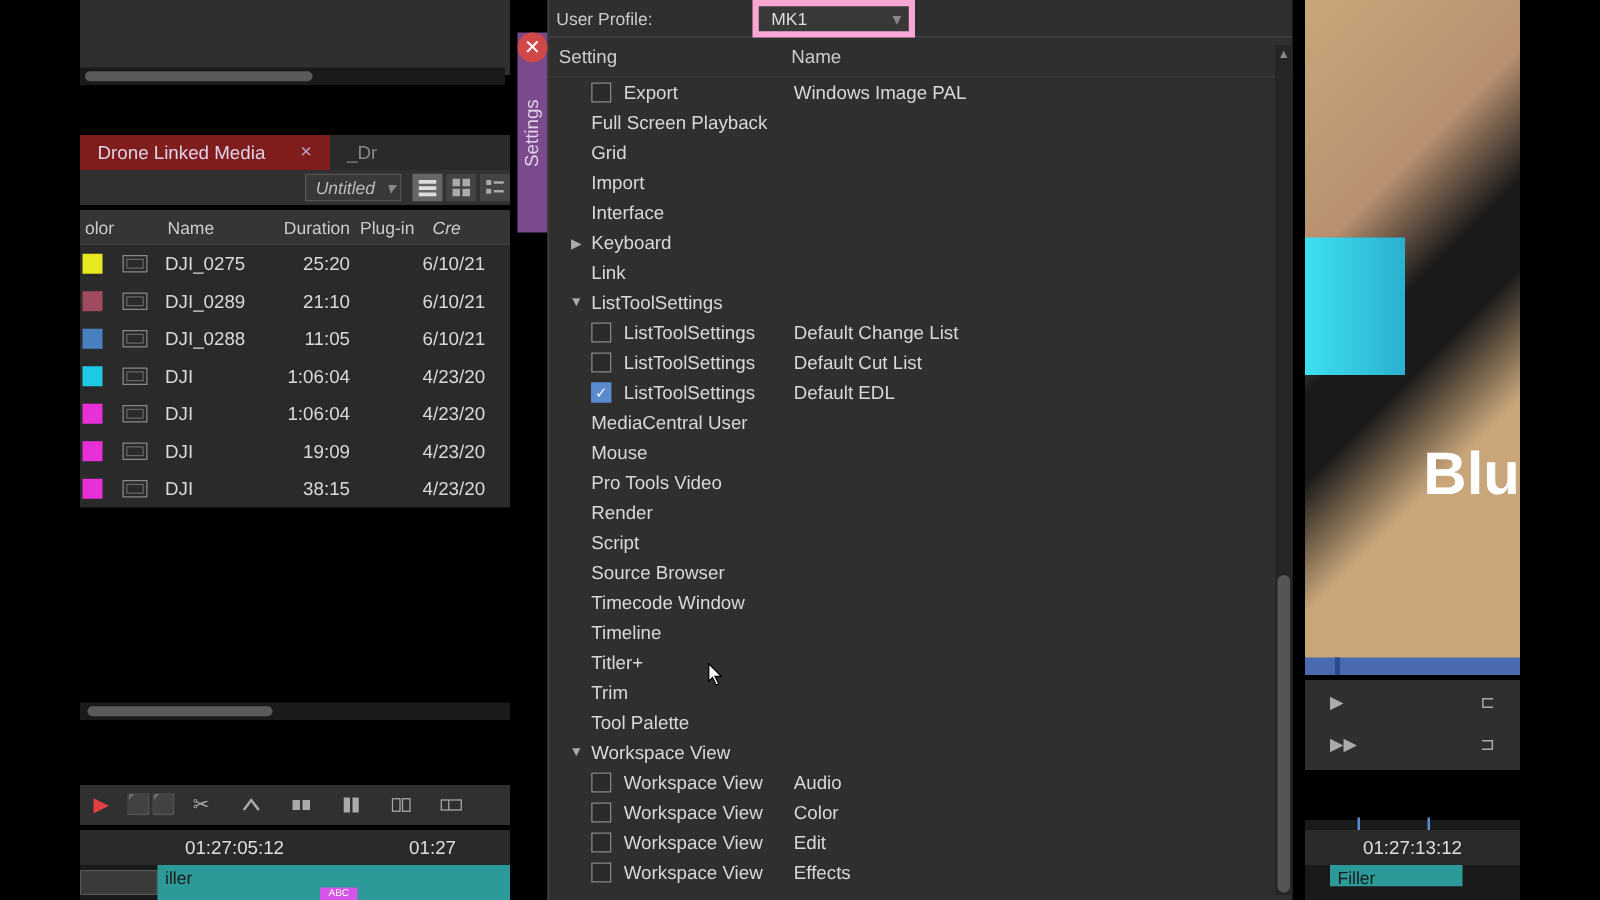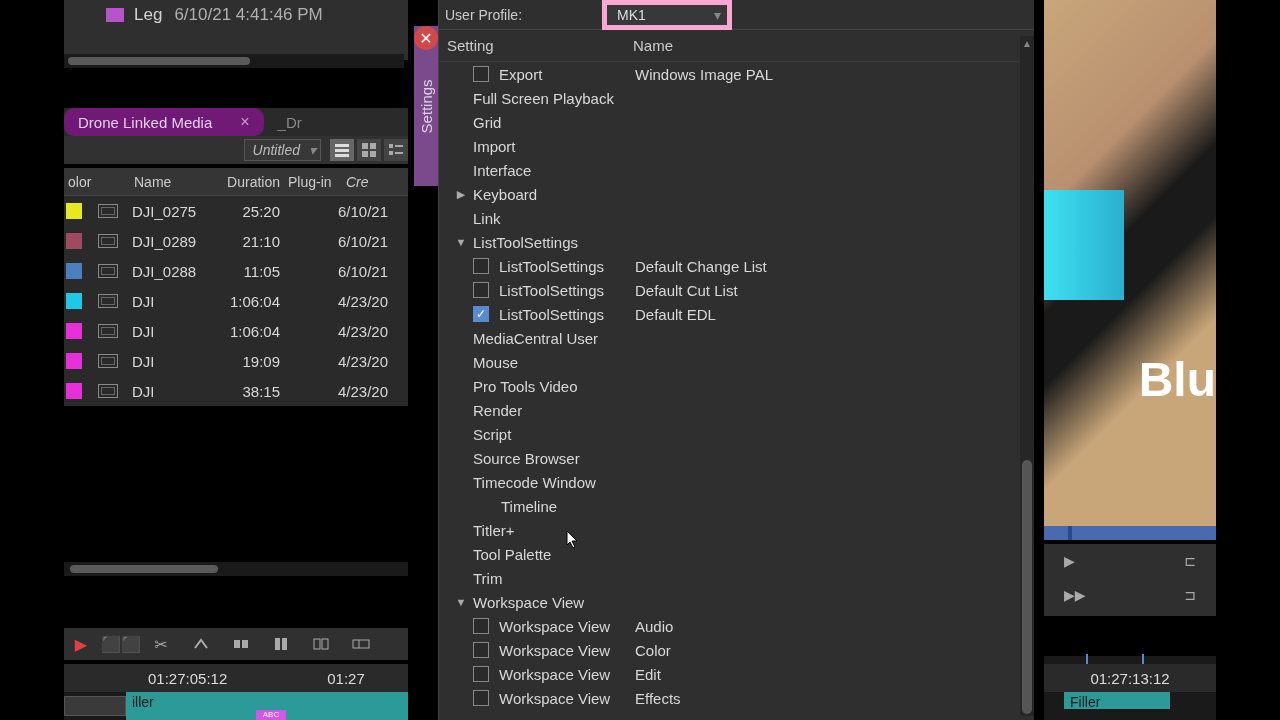--- a/index.html
+++ b/index.html
@@ -9,21 +9,21 @@
 .top-files { position: absolute; left: 64px; top: 0; width: 344px; height: 60px; background: #2f2f2f; }
 .file-row { display: flex; align-items: center; height: 30px; padding-left: 42px; color: #d4d4d4; font-size: 17px; }
 .file-icon { width: 18px; height: 14px; background: #b555c8; margin-right: 10px; display: inline-block; }
 .file-name { margin-right: 12px; }
 .file-date { color: #b0b0b0; }
 .hscroll1 { position: absolute; left: 64px; top: 54px; width: 340px; height: 14px; background: #1a1a1a; }
 .hscroll1-thumb { position: absolute; left: 4px; top: 3px; width: 182px; height: 8px; background: #5a5a5a; border-radius: 4px; }
 
 
 .bin-tab-bar { position: absolute; left: 64px; top: 108px; width: 344px; height: 28px; background: #2a2a2a; display: flex; }
-.bin-tab { background: #701a75; color: #e0d0e8; padding: 4px 14px; font-size: 15px; display: flex; align-items: center; position: relative; border-radius: 10px; }
+.bin-tab { background: #7f1d1d; color: #e0d0e8; padding: 4px 14px; font-size: 15px; display: flex; align-items: center; position: relative; }
 .bin-tab-close { margin-left: 28px; color: #c0a0c8; font-size: 16px; }
 .bin-tab2 { background: #2a2a2a; color: #888; padding: 4px 14px; font-size: 15px; display: flex; align-items: center; }
 
 .bin-toolbar { position: absolute; left: 64px; top: 136px; width: 344px; height: 28px; background: #313131; display: flex; align-items: center; justify-content: flex-end; }
 .dropdown { background: #383838; border: 1px solid #555; color: #bbb; font-style: italic; font-size: 14px; padding: 2px 20px 2px 8px; position: relative; margin-right: 6px; }
 .dropdown::after { content: "▾"; position: absolute; right: 4px; color: #888; }
 .view-btn { width: 24px; height: 22px; background: #444; margin-left: 3px; display: flex; align-items: center; justify-content: center; }
 .view-btn.active { background: #666; }
 .view-btn svg { width: 16px; height: 16px; }
 
@@ -113,25 +113,20 @@
 .r-tl-track { position: absolute; left: 1044px; top: 692px; width: 172px; height: 28px; background: #1a1a1a; display: flex; }
 .r-clip { width: 106px; height: 17px; background: #2d9a9a; color: #1a1a1a; font-size: 14px; padding: 2px 6px; margin-left: 20px; }
 
 
 .cursor { position: absolute; left: 566px; top: 530px; width: 14px; height: 20px; pointer-events: none; z-index: 100; }
 </style>
 </head>
 <body>
 
 <div class="top-files">
-  <div class="file-row">
-    <span class="file-icon"></span>
-    <span class="file-name">Leg</span>
-    <span class="file-date">6/10/21 4:41:46 PM</span>
-  </div>
 </div>
 <div class="hscroll1">
     <div class="hscroll1-thumb"></div>
   </div>
 
 <div class="bin-tab-bar">
   <div class="bin-tab">
     <span>Drone Linked Media</span>
     <span class="bin-tab-close">×</span>
   </div>
@@ -358,31 +353,31 @@
       </div>
       <div class="srow" style="padding-left: 34px;">
         <span>Script</span>
       </div>
       <div class="srow" style="padding-left: 34px;">
         <span>Source Browser</span>
       </div>
       <div class="srow" style="padding-left: 34px;">
         <span>Timecode Window</span>
       </div>
-      <div class="srow" style="padding-left: 34px; margin-left: 28px;">
+      <div class="srow" style="padding-left: 34px;">
         <span>Timeline</span>
       </div>
       <div class="srow" style="padding-left: 34px;">
         <span>Titler+</span>
       </div>
       <div class="srow" style="padding-left: 34px;">
+        <span>Trim</span>
+      </div>
+      <div class="srow" style="padding-left: 34px;">
         <span>Tool Palette</span>
-      </div>
-      <div class="srow" style="padding-left: 34px;">
-        <span>Trim</span>
       </div>
       <div class="srow" style="padding-left: 10px;">
         <span class="s-arrow">▼</span>
         <span>Workspace View</span>
       </div>
       <div class="srow" style="padding-left: 34px;">
         <span class="s-check"></span>
         <span class="s-setting-col">Workspace View</span>
         <span class="s-name-col">Audio</span>
       </div>

